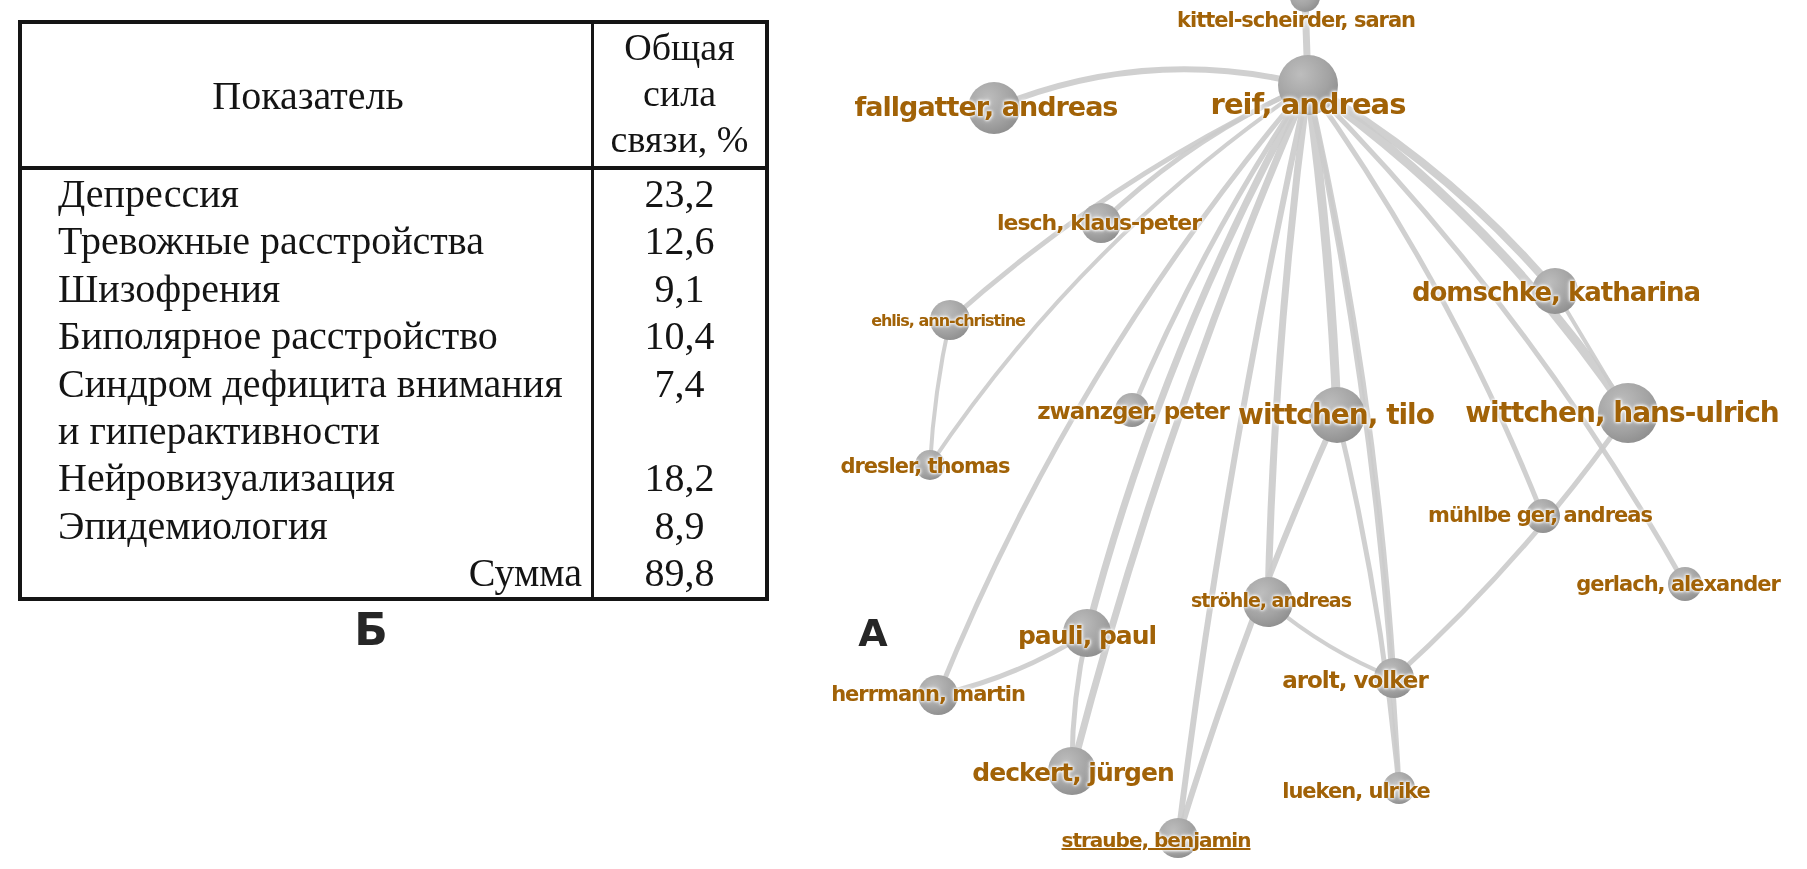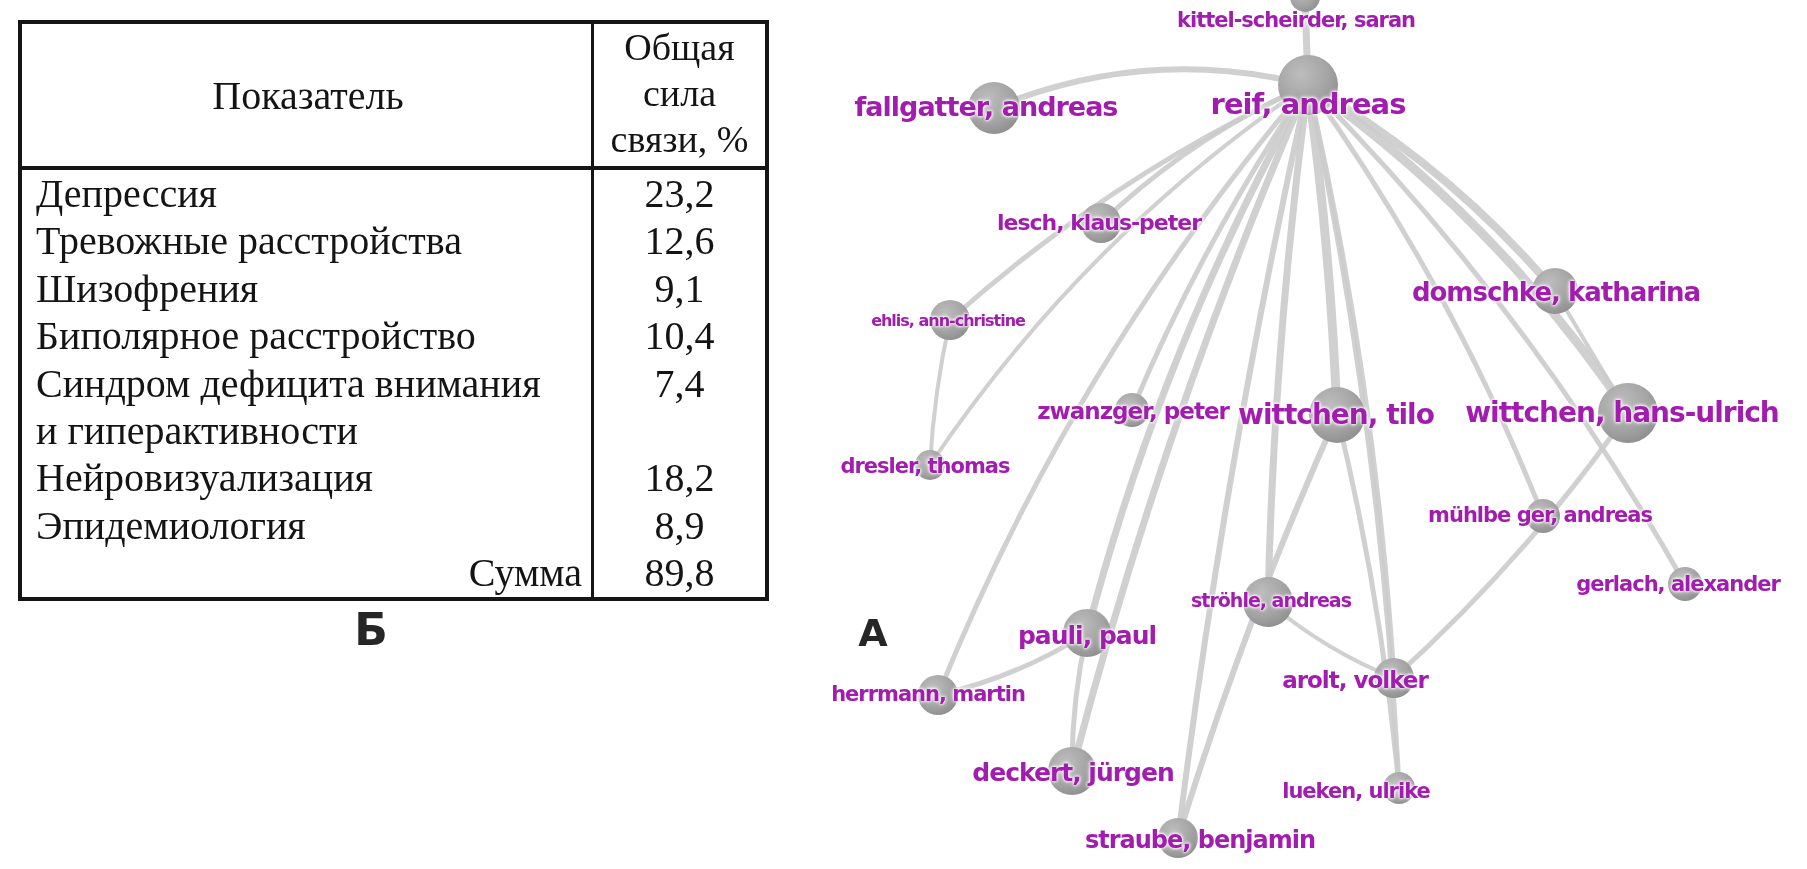--- a/index.html
+++ b/index.html
@@ -10,34 +10,34 @@
   #table-panel{position:absolute;left:18px;top:20px;width:751px;height:581px;
                border:4px solid #151515;box-sizing:border-box;background:#fff;
                font-family:"Liberation Serif",serif;color:#141414;}
   .thead{position:absolute;top:0;left:0;right:0;height:142px;border-bottom:4px solid #151515;display:flex;}
   .th-left{width:572px;display:flex;align-items:center;justify-content:center;font-size:40px;}
   .th-right{flex:1;display:flex;flex-direction:column;align-items:center;justify-content:flex-start;
             font-size:38px;line-height:46px;text-align:center;}
   .vdivider{position:absolute;top:0;bottom:0;left:569px;width:3px;background:#151515;}
   .tbody{position:absolute;top:146px;left:0;right:0;bottom:0;display:flex;flex-direction:column;}
   .trow{height:47.4px;display:flex;font-size:40px;line-height:47.4px;}
-  .trow .c1{width:572px;padding-left:14px;box-sizing:border-box;white-space:nowrap;}
+  .trow .c1{width:572px;padding-left:36px;box-sizing:border-box;white-space:nowrap;}
   .trow.right .c1{text-align:right;padding-left:0;padding-right:12px;}
   .trow .c2{flex:1;text-align:center;}
 
   .panel-letter{position:absolute;transform:translate(-50%,-50%);font-weight:bold;color:#262626;
                 font-family:"DejaVu Sans",sans-serif;}
   #label-b{left:371px;top:629px;font-size:44px;}
   #label-a{left:873px;top:633px;font-size:38px;}
 
   
   #net-svg{position:absolute;left:0;top:0;}
   #net-labels{position:absolute;left:0;top:0;width:100%;height:100%;pointer-events:none;}
   .nlabel{position:absolute;transform:translate(-50%,-50%);white-space:nowrap;font-weight:bold;
-          color:#a21caf;letter-spacing:-1px;
+          color:#a16207;letter-spacing:-1px;
           text-shadow:0 0 3px #fff,0 0 3px #fff,0 0 5px #fff;}
 </style>
 </head>
 <body>
 
 <div id="canvas">
 
   <section id="table-panel">
     <div class="thead">
       <div class="th-left">Показатель</div>
@@ -162,16 +162,16 @@
         <div class="nlabel" style="left: 1622px; top: 412px; font-size: 28px;">wittchen, hans-ulrich</div>
         <div class="nlabel" style="left: 925px; top: 466px; font-size: 21px;">dresler, thomas</div>
         <div class="nlabel" style="left: 1540px; top: 515px; font-size: 21px;">mühlbe ger, andreas</div>
         <div class="nlabel" style="left: 1678px; top: 584px; font-size: 21px;">gerlach, alexander</div>
         <div class="nlabel" style="left: 1271px; top: 600px; font-size: 19px;">ströhle, andreas</div>
         <div class="nlabel" style="left: 1355px; top: 680px; font-size: 23px;">arolt, volker</div>
         <div class="nlabel" style="left: 1087px; top: 635px; font-size: 25px;">pauli, paul</div>
         <div class="nlabel" style="left: 928px; top: 694px; font-size: 21px;">herrmann, martin</div>
         <div class="nlabel" style="left: 1073px; top: 772px; font-size: 25px;">deckert, jürgen</div>
         <div class="nlabel" style="left: 1356px; top: 791px; font-size: 21px;">lueken, ulrike</div>
-        <div class="nlabel" style="left: 1200px; top: 840px; font-size: 24px;">straube, benjamin</div>
+        <div class="nlabel" style="left: 1156px; top: 840px; font-size: 20px; text-decoration: underline;">straube, benjamin</div>
       </div>
   </div>
 </div>
 
 </body></html>

